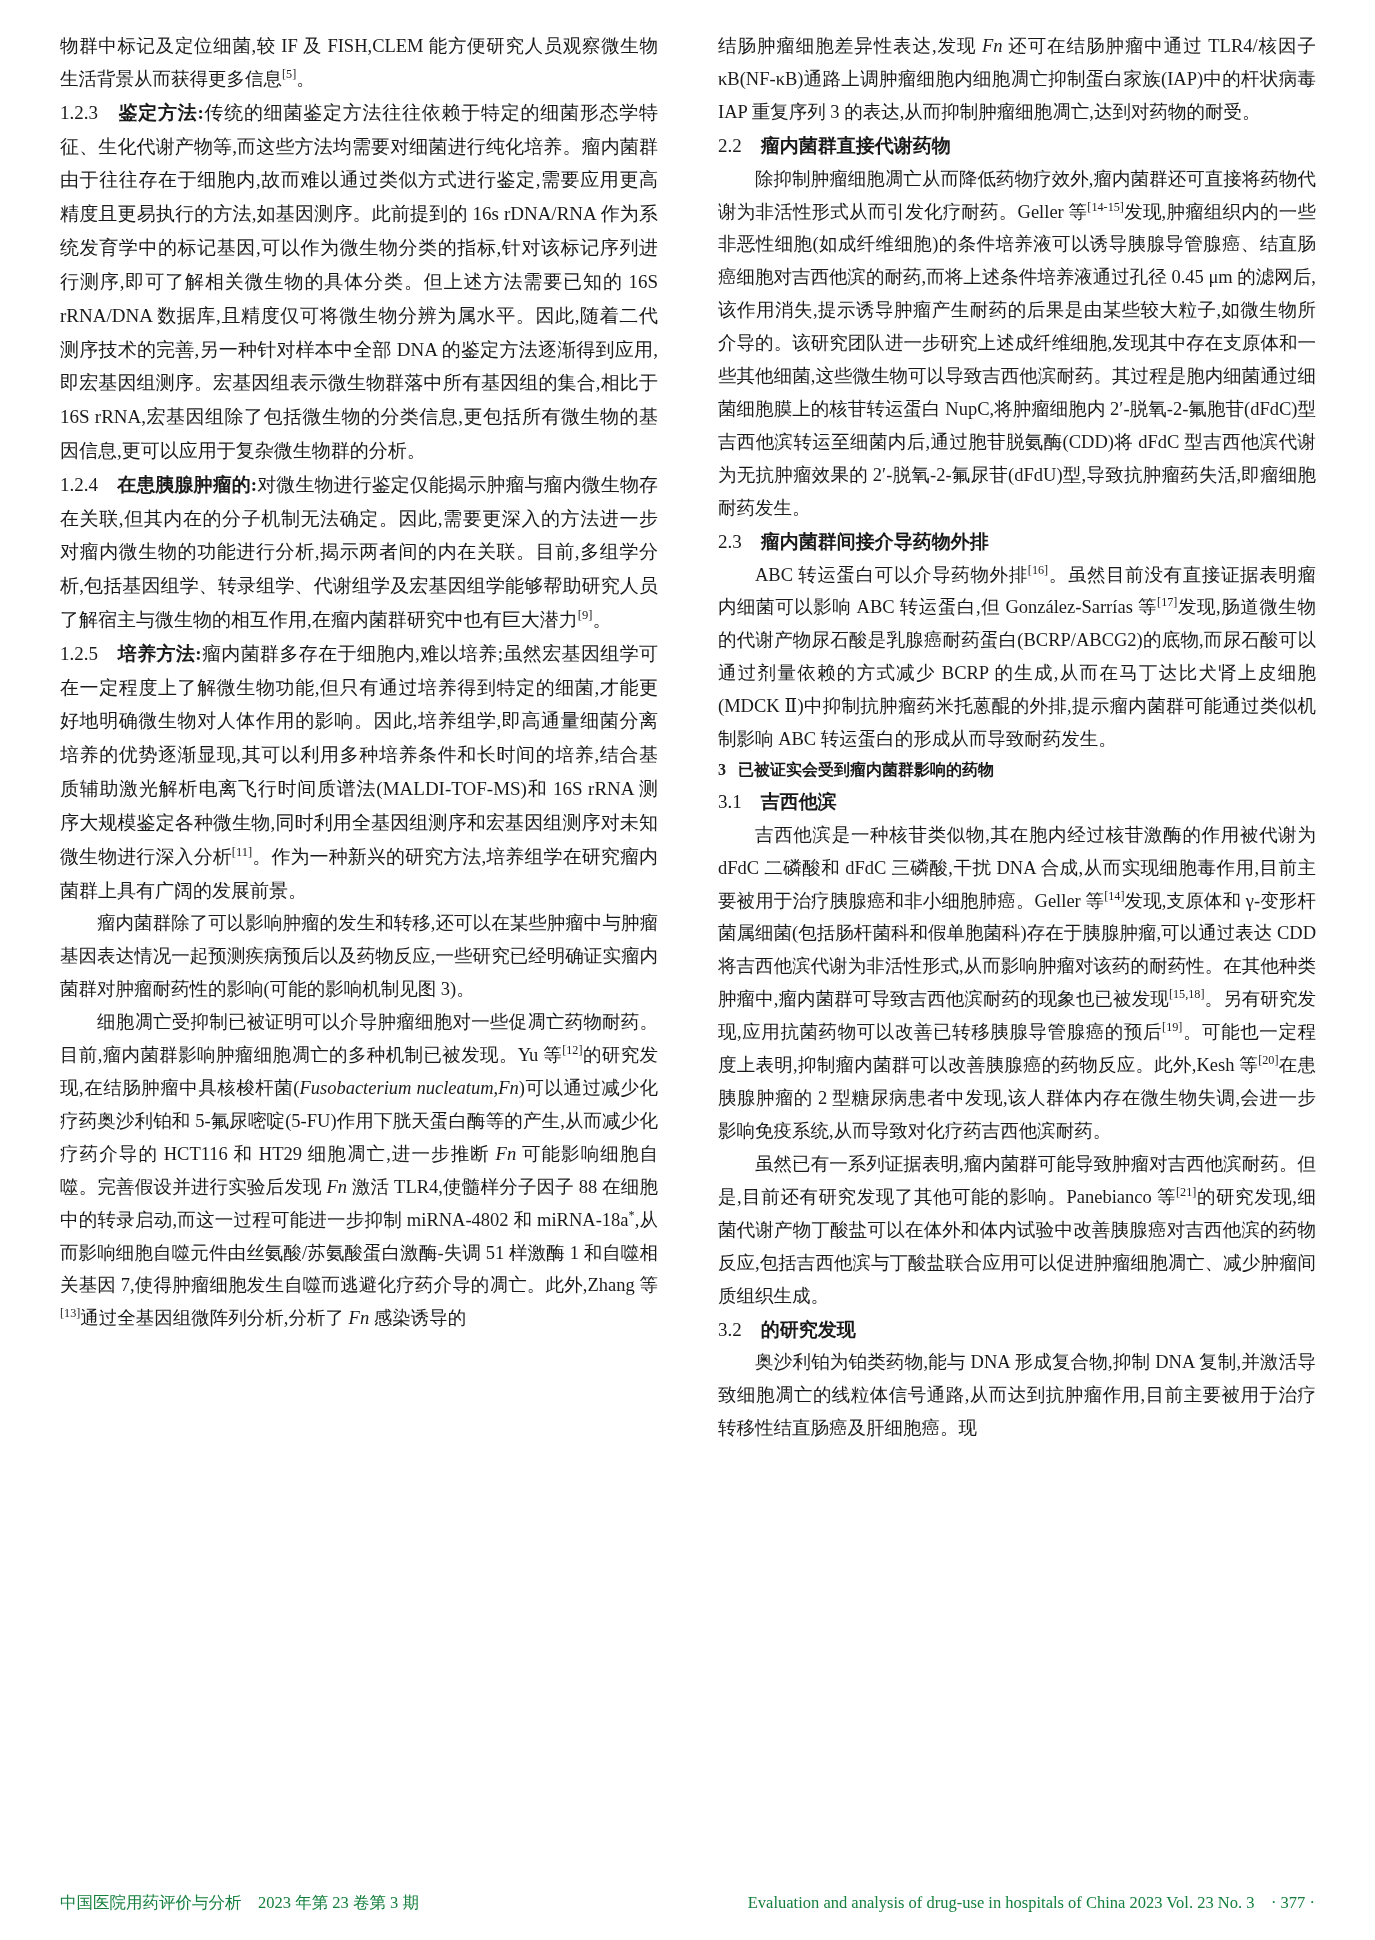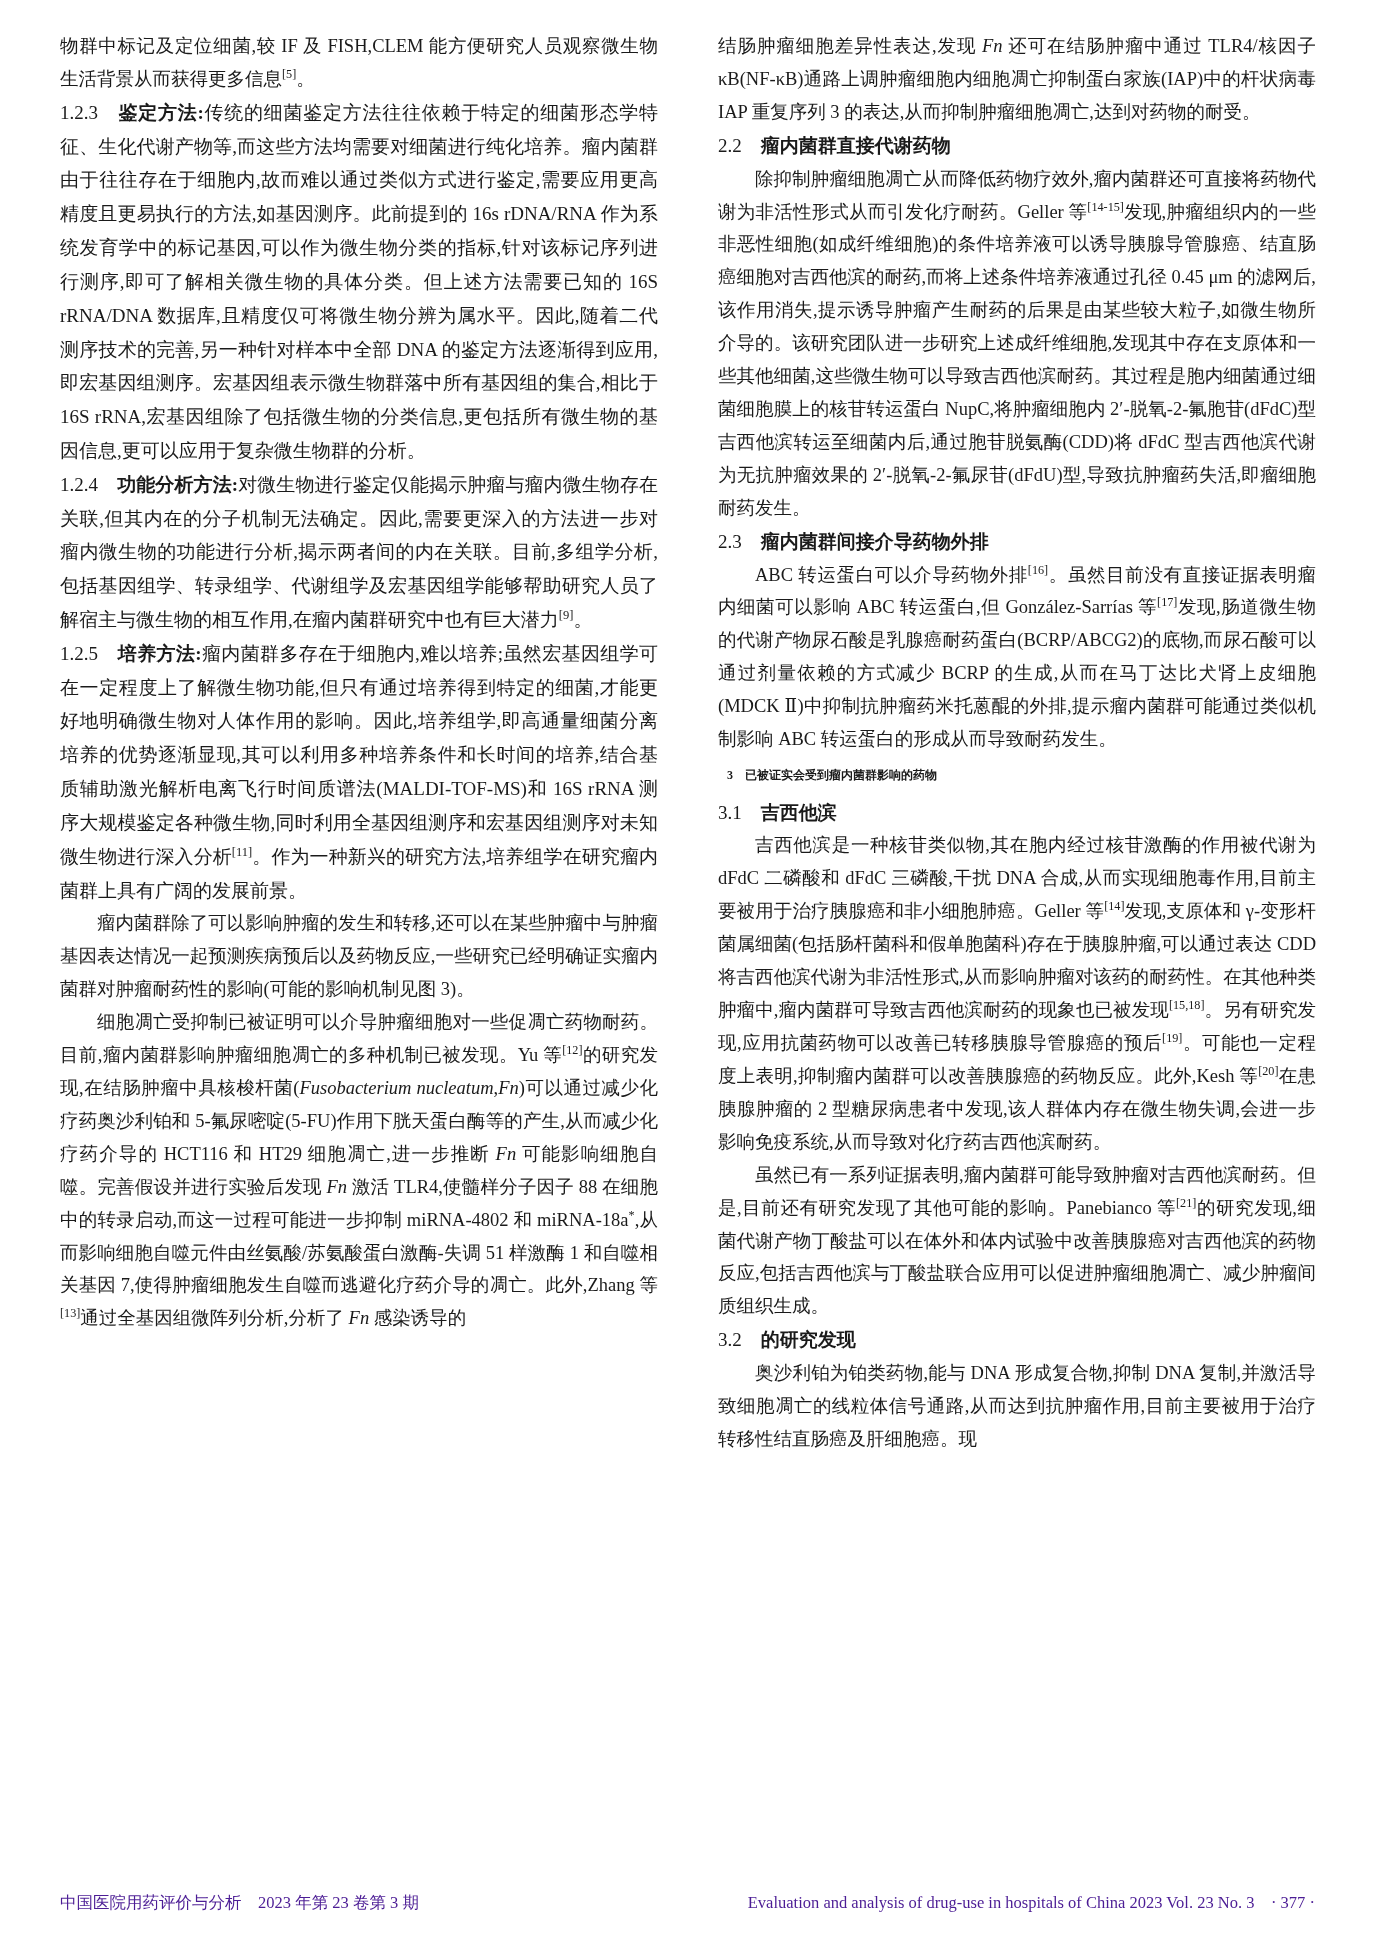--- a/index.html
+++ b/index.html
@@ -50,22 +50,22 @@
     font-size: 19px;
     line-height: 1.78;
   }
   .sub-head .num {
     font-family: "Liberation Serif", serif;
   }
   .sub-head .ttl {
     font-weight: bold;
   }
   .sec-head {
-    margin: 9px;
-    font-size: 12px;
+    margin: 0;
+    font-size: 16px;
     font-weight: bold;
     line-height: 1.8;
   }
   .sec-head .snum {
     margin-right: 12px;
   }
   .sup {
     font-size: 0.66em;
     vertical-align: super;
     line-height: 0;
@@ -75,21 +75,21 @@
   }
   .footer {
     position: absolute;
     left: 60px;
     right: 60px;
     bottom: 26px;
     display: flex;
     justify-content: space-between;
     align-items: flex-end;
     font-size: 16.5px;
-    color: #4c1d95;
+    color: #15803d;
   }
   .footer .left {
     white-space: nowrap;
   }
   .footer .right {
     white-space: nowrap;
   }
 </style>
 </head>
 <body>
@@ -102,21 +102,21 @@
 
       <p class="noindent">
         物群中标记及定位细菌,较 IF 及 FISH,CLEM 能方便研究人员观察微生物生活背景从而获得更多信息<span class="sup">[5]</span>。
       </p>
 
       <p class="sub-head noindent">
         <span class="num">1.2.3</span>　<span class="ttl">鉴定方法:</span>传统的细菌鉴定方法往往依赖于特定的细菌形态学特征、生化代谢产物等,而这些方法均需要对细菌进行纯化培养。瘤内菌群由于往往存在于细胞内,故而难以通过类似方式进行鉴定,需要应用更高精度且更易执行的方法,如基因测序。此前提到的 16s rDNA/RNA 作为系统发育学中的标记基因,可以作为微生物分类的指标,针对该标记序列进行测序,即可了解相关微生物的具体分类。但上述方法需要已知的 16S rRNA/DNA 数据库,且精度仅可将微生物分辨为属水平。因此,随着二代测序技术的完善,另一种针对样本中全部 DNA 的鉴定方法逐渐得到应用,即宏基因组测序。宏基因组表示微生物群落中所有基因组的集合,相比于 16S rRNA,宏基因组除了包括微生物的分类信息,更包括所有微生物的基因信息,更可以应用于复杂微生物群的分析。
       </p>
 
       <p class="sub-head noindent">
-        <span class="num">1.2.4</span>　<span class="ttl">功能分析方法:</span>对微生物进行鉴定仅能揭示肿瘤与瘤内微生物存在关联,但其内在的分子机制无法确定。因此,需要更深入的方法进一步对瘤内微生物的功能进行分析,揭示两者间的内在关联。目前,多组学分析,包括基因组学、转录组学、代谢组学及宏基因组学能够帮助研究人员了解宿主与微生物的相互作用,在瘤内菌群研究中也有巨大潜力<span class="sup">[9]</span>。
+        <span class="num">1.2.4</span>　<span class="ttl">在患胰腺肿瘤的:</span>对微生物进行鉴定仅能揭示肿瘤与瘤内微生物存在关联,但其内在的分子机制无法确定。因此,需要更深入的方法进一步对瘤内微生物的功能进行分析,揭示两者间的内在关联。目前,多组学分析,包括基因组学、转录组学、代谢组学及宏基因组学能够帮助研究人员了解宿主与微生物的相互作用,在瘤内菌群研究中也有巨大潜力<span class="sup">[9]</span>。
       </p>
 
       <p class="sub-head noindent">
         <span class="num">1.2.5</span>　<span class="ttl">培养方法:</span>瘤内菌群多存在于细胞内,难以培养;虽然宏基因组学可在一定程度上了解微生物功能,但只有通过培养得到特定的细菌,才能更好地明确微生物对人体作用的影响。因此,培养组学,即高通量细菌分离培养的优势逐渐显现,其可以利用多种培养条件和长时间的培养,结合基质辅助激光解析电离飞行时间质谱法(MALDI-TOF-MS)和 16S rRNA 测序大规模鉴定各种微生物,同时利用全基因组测序和宏基因组测序对未知微生物进行深入分析<span class="sup">[11]</span>。作为一种新兴的研究方法,培养组学在研究瘤内菌群上具有广阔的发展前景。
       </p>
 
 
       <p class="indent">
         瘤内菌群除了可以影响肿瘤的发生和转移,还可以在某些肿瘤中与肿瘤基因表达情况一起预测疾病预后以及药物反应,一些研究已经明确证实瘤内菌群对肿瘤耐药性的影响(可能的影响机制见图 3)。
       </p>

